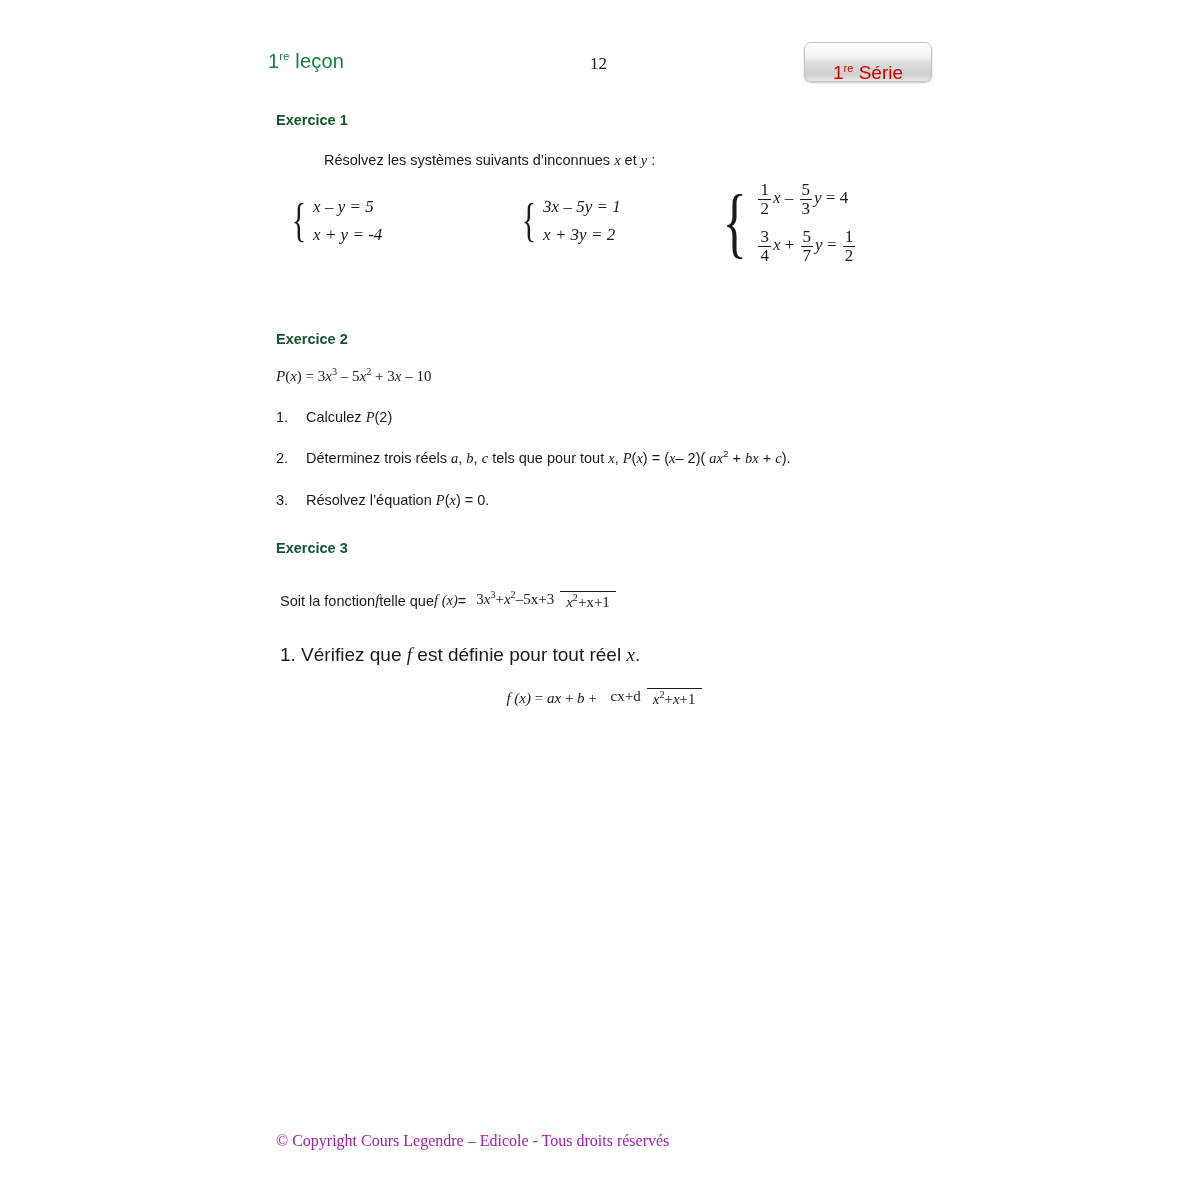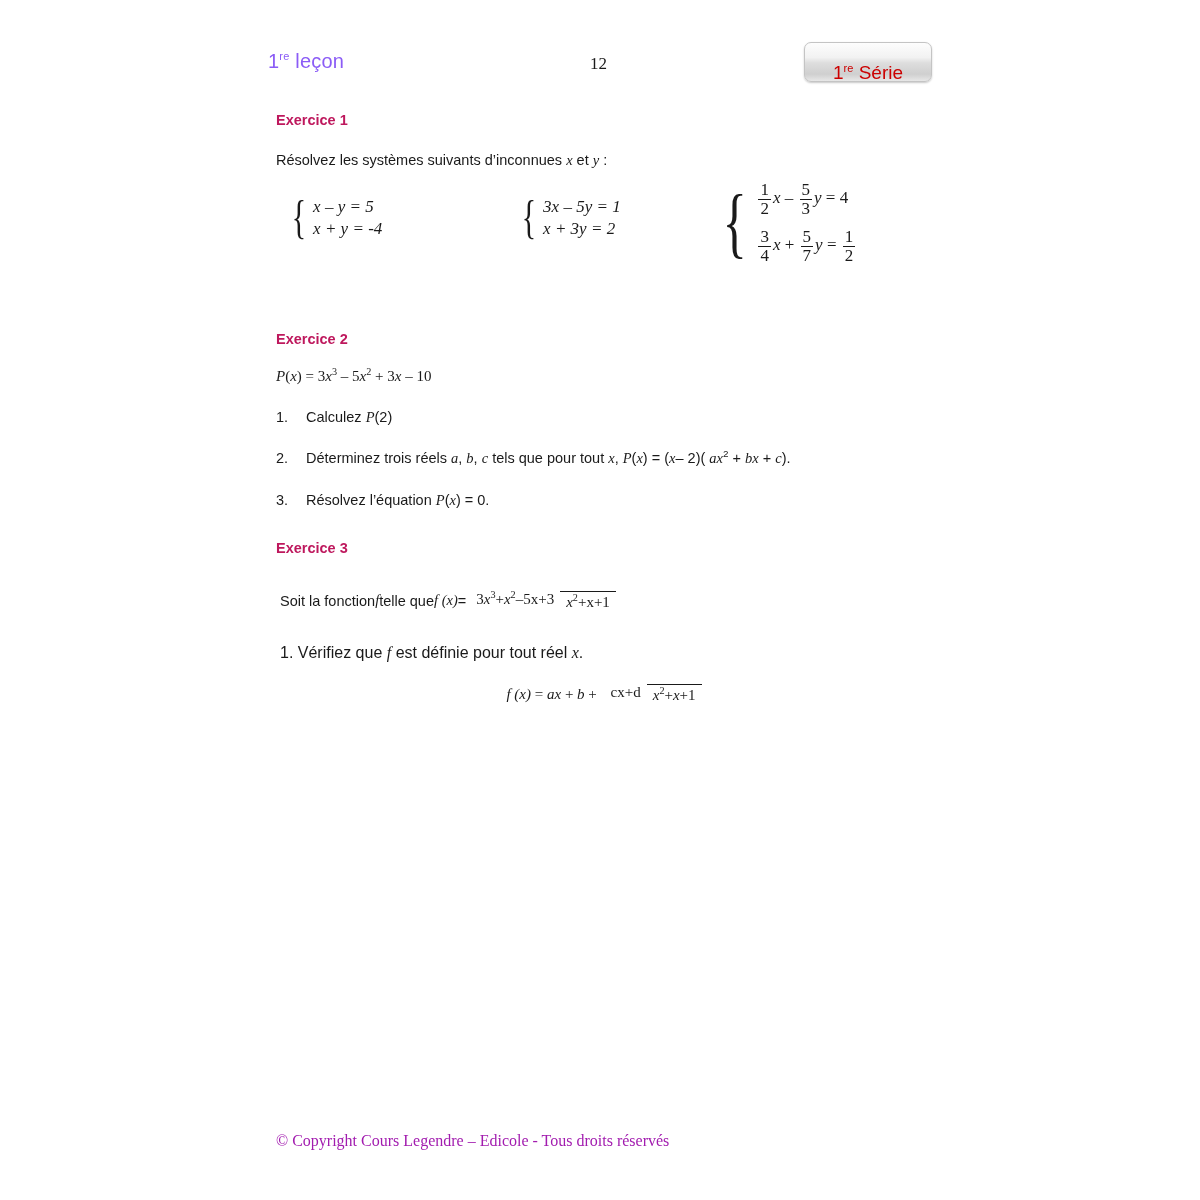--- a/index.html
+++ b/index.html
@@ -29,21 +29,21 @@
     top: 44px;
     left: 268px;
     right: 268px;
     height: 50px;
   }
   .lesson-label {
     position: absolute;
     left: 0;
     top: 6px;
     font-size: 20px;
-    color: #8b5cf6;
+    color: #15803d;
     letter-spacing: .2px;
     white-space: nowrap;
   }
   .lesson-label sup {
     font-size: 11px;
     vertical-align: super;
     line-height: 0;
   }
   .page-number {
     position: absolute;
@@ -83,29 +83,30 @@
   }
 
   
   .content {
     position: absolute;
     left: 276px;
     top: 112px;
     width: 660px;
   }
   .ex-title {
-    color: #be185d;
+    color: #14532d;
     font-weight: bold;
     font-size: 14.5px;
     margin: 0;
   }
   .para {
     font-size: 14.5px;
     line-height: 1.45;
     color: #1a1a1a;
+    margin-left: 48px;
   }
 
   
   .mi { font-family: "Liberation Serif", serif; font-style: italic; }
   .mn { font-family: "Liberation Serif", serif; font-style: normal; }
   .sup { font-size: .68em; vertical-align: super; line-height: 0; }
 
   
   .systems {
     position: relative;
@@ -122,21 +123,21 @@
   .system .brace {
     font-size: 46px;
     font-weight: 300;
     line-height: .9;
     margin-right: 3px;
     font-family: "Liberation Serif", serif;
     transform: scaleX(.65);
     transform-origin: center;
   }
   .system.big .brace { font-size: 78px; }
-  .sys-lines { display: flex; flex-direction: column; gap: 2px; }
+  .sys-lines { display: flex; flex-direction: column; gap: 8px; }
   .sys-line { white-space: nowrap; }
 
   .system-1 { left: 12px;  top: 8px; }
   .system-2 { left: 242px; top: 8px; }
   .system-3 { left: 440px; top: -8px; }
   .system-3 .sys-lines { gap: 10px; }
 
   
   .frac {
     display: inline-flex;
@@ -195,21 +196,21 @@
   .bigfrac .num { padding: 0 6px 2px 6px; line-height: 1.15; white-space: nowrap; }
   .bigfrac .den {
     padding: 2px 6px 0 6px;
     line-height: 1.15;
     border-top: 1.3px solid #1a1a1a;
     white-space: nowrap;
   }
   .q-line {
     margin-top: 20px;
     padding-left: 4px;
-    font-size: 16px;
+    font-size: 19px;
   }
   .centered-formula {
     margin-top: 22px;
     display: flex;
     justify-content: center;
     align-items: center;
     font-size: 15px;
     font-family: "Liberation Serif", serif;
   }
 

